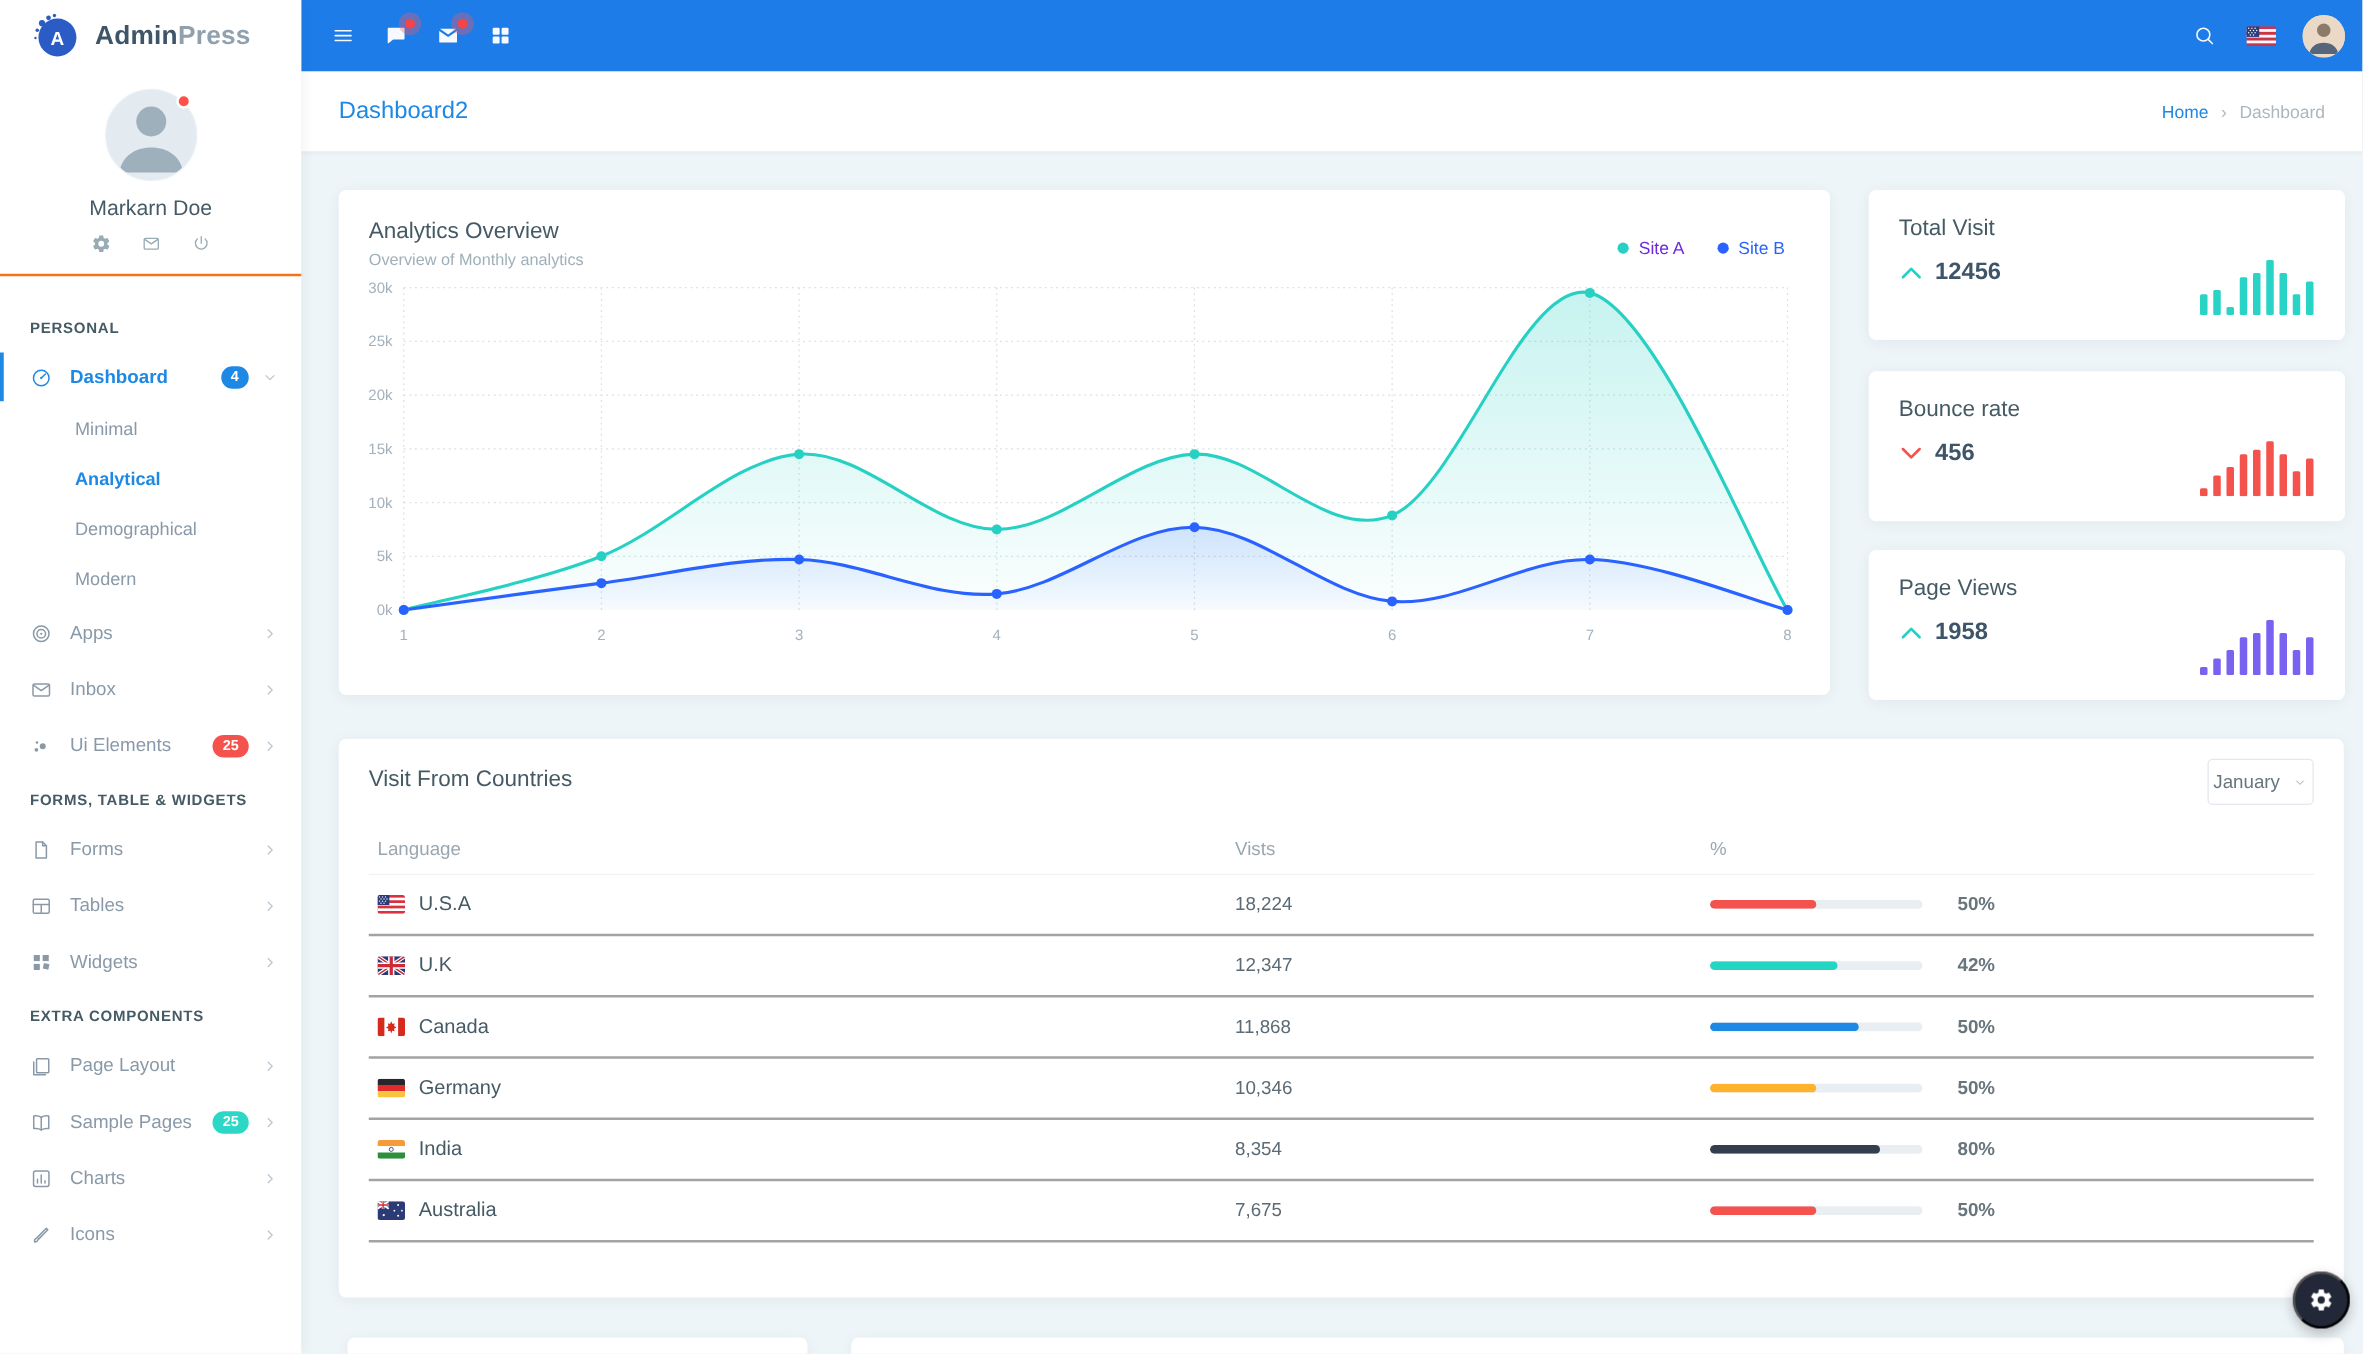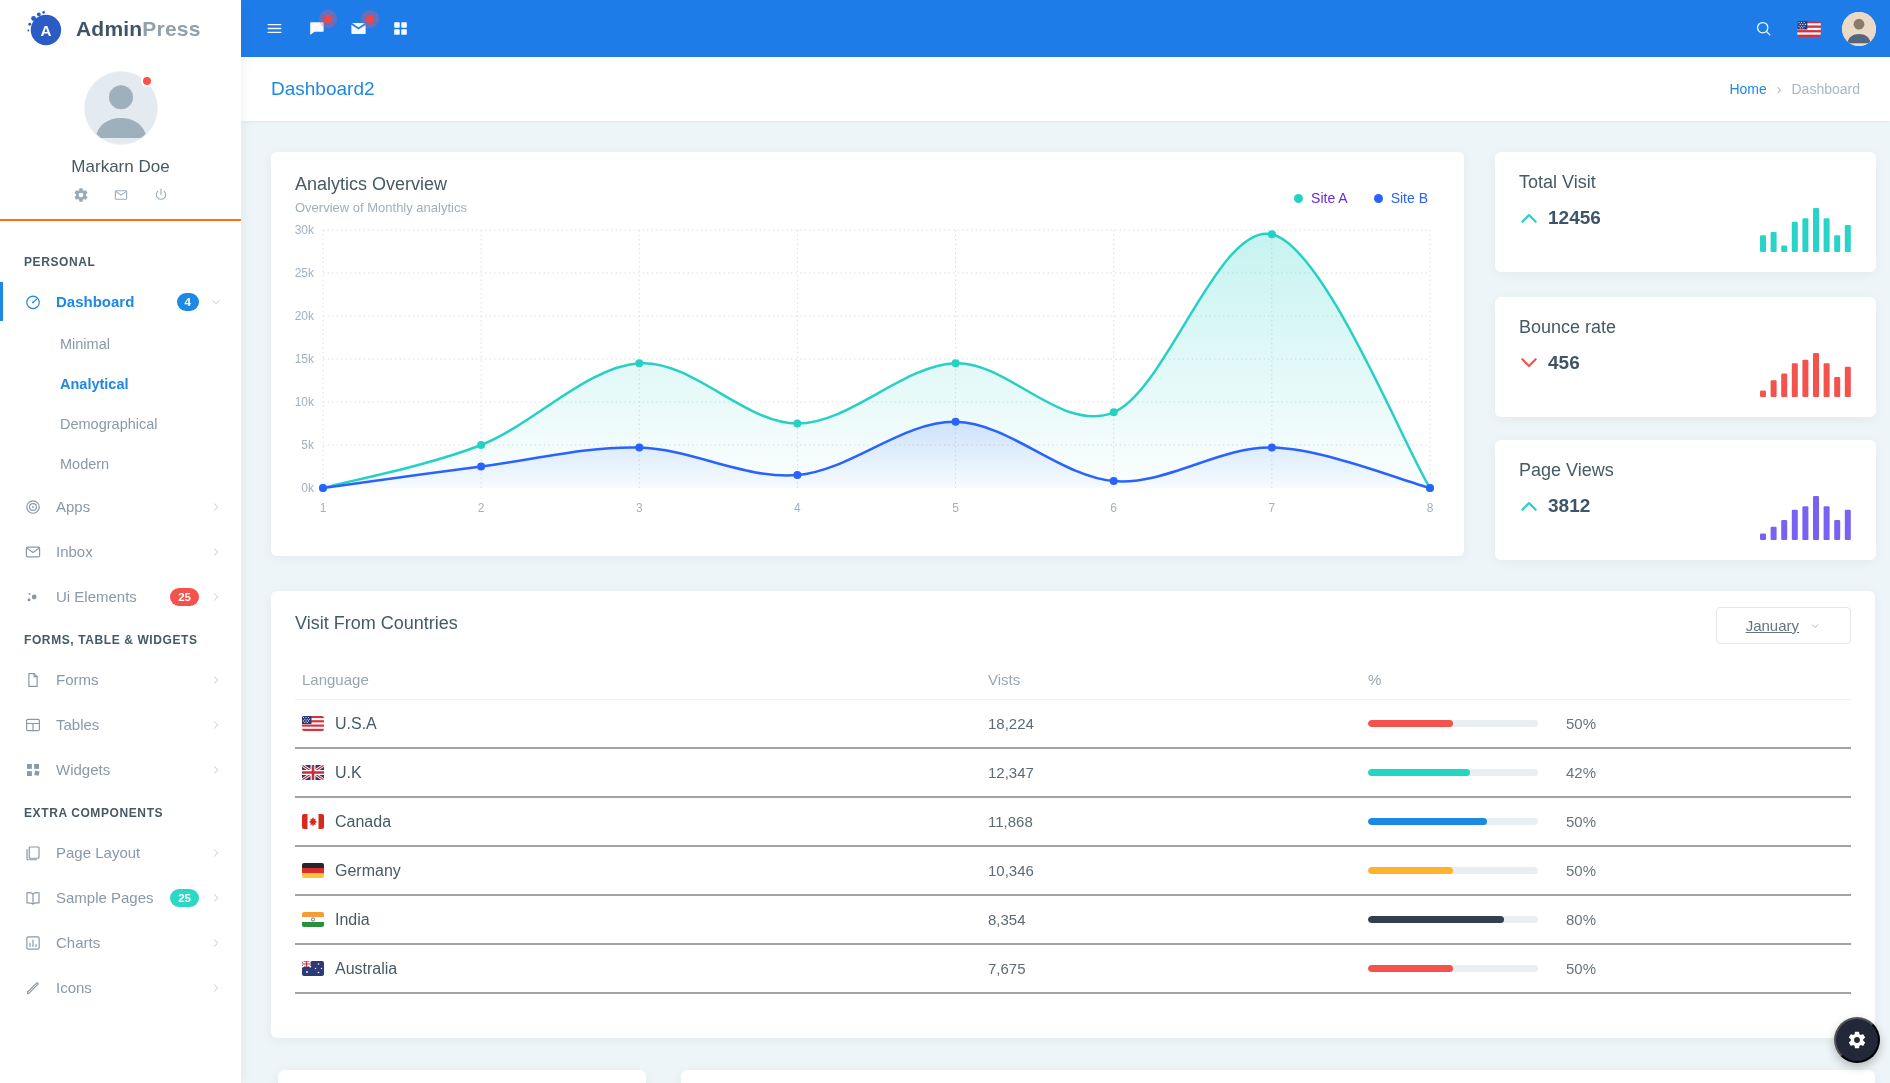--- a/index.html
+++ b/index.html
@@ -74,33 +74,33 @@
   .legend-dot{width:9px;height:9px;border-radius:50%;}
   #line-chart{position:absolute;left:16px;top:64px;}
 
   .stat-card{left:1254px;width:381px;height:120px;padding:20px 24px;}
   .stat-value-row{display:flex;align-items:center;gap:9px;margin-top:14px;}
   .stat-caret svg{width:20px;height:14px;}
   .stat-value{font-size:19px;font-weight:700;color:#3e5569;}
   .stat-bars{position:absolute;right:24px;top:52px;}
 
   .countries-card{left:30px;top:470px;width:1604px;height:447px;padding:22px 24px 0;}
-  .month-select{position:absolute;right:24px;top:16px;display:flex;align-items:center;gap:10px;border:1px solid #e2e8ee;border-radius:4px;padding:9px 29px;font-size:15px;color:#67757c;cursor:pointer;background:#fff;text-decoration:underline;}
+  .month-select{position:absolute;right:24px;top:16px;display:flex;align-items:center;gap:10px;border:1px solid #e2e8ee;border-radius:4px;padding:9px 4px;font-size:15px;color:#67757c;cursor:pointer;background:#fff;}
   .month-select .ms-chev{width:12px;height:12px;color:#9aa7b0;}
   .month-select .ms-chev svg{width:12px;height:12px;}
   .ctable{margin-top:26px;}
   .t-row{display:grid;grid-template-columns:686px 380px 1fr;align-items:center;height:49px;border-bottom:2px solid #a3a3a3;padding-left:7px;}
   .t-head{height:40px;color:#9aa7b0;font-size:15px;border-bottom:1px solid #eef2f6;}
   .cell-lang{display:flex;align-items:center;gap:11px;font-size:16px;color:#455a64;}
   .cell-lang .flag svg{width:22px;height:15px;border-radius:2px;}
   .cell-visits{font-size:15px;color:#5c6b75;}
   .cell-pct{display:flex;align-items:center;}
   .bar-track{width:170px;height:7px;border-radius:4px;background:#e9eef2;overflow:hidden;}
   .bar-fill{height:7px;border-radius:4px;}
-  .pct-label{margin-left:28px;font-size:15px;color:#67757c;}
+  .pct-label{margin-left:28px;font-size:15px;color:#67757c;font-weight:bold;}
 
   .strip{top:949px;height:60px;border-radius:6px;}
   .strip-left{left:37px;width:368px;}
   .strip-right{left:440px;width:1194px;}
 
   .fab{position:fixed;right:10px;bottom:20px;width:46px;height:46px;border-radius:50%;background:#222838;display:flex;align-items:center;justify-content:center;cursor:pointer;box-shadow:0 4px 10px rgba(0,0,0,.25);z-index:40;}
   .fab svg{width:20px;height:20px;color:#fff;fill:#fff;}
 </style>
 </head>
 <body>
@@ -537,21 +537,21 @@
   </section>
 
   <section class="card stat-card" style="top:319px">
     <div class="card-title">Page Views</div>
     <div class="stat-value-row">
       <span class="stat-caret">
           <svg viewBox="0 0 24 16" fill="none" stroke-width="2.6" stroke-linecap="round" stroke-linejoin="round" stroke="#26d1c4">
             <path d="M4 12.5L12 4.5l8 8"></path>
           </svg>
         </span>
-      <span class="stat-value">3812</span>
+      <span class="stat-value">1958</span>
     </div>
     <div class="stat-bars">
         <svg width="92" height="48" viewBox="0 0 92 48">
           <rect x="0.0" y="41.6" width="6" height="6.4" rx="1.2" fill="#7a62f0"></rect>
           <rect x="10.6" y="34.8" width="6" height="13.3" rx="1.2" fill="#7a62f0"></rect>
           <rect x="21.2" y="27.9" width="6" height="20.1" rx="1.2" fill="#7a62f0"></rect>
           <rect x="31.8" y="17.7" width="6" height="30.3" rx="1.2" fill="#7a62f0"></rect>
           <rect x="42.4" y="14.3" width="6" height="33.8" rx="1.2" fill="#7a62f0"></rect>
           <rect x="53.0" y="4.0" width="6" height="44.0" rx="1.2" fill="#7a62f0"></rect>
           <rect x="63.6" y="14.3" width="6" height="33.8" rx="1.2" fill="#7a62f0"></rect>

